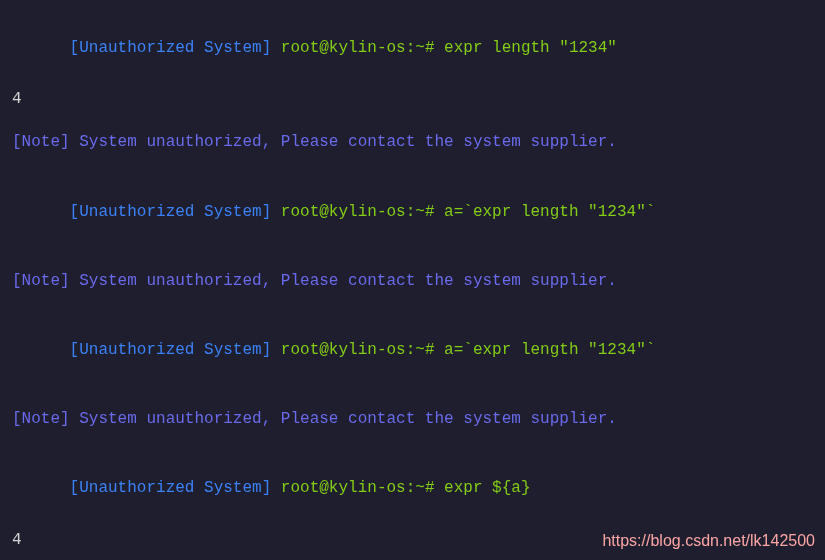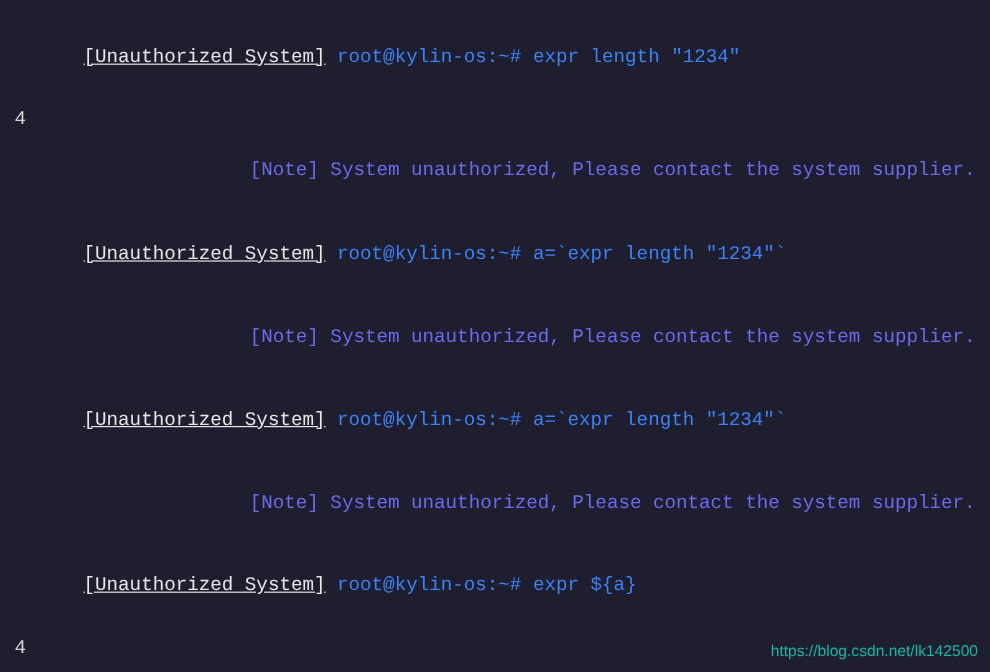--- a/index.html
+++ b/index.html
@@ -17,42 +17,40 @@
       width: 825px;
       height: 560px;
       overflow: hidden;
       position: relative;
     }
     .terminal-line {
       white-space: pre-wrap;
       word-break: break-all;
     }
     .unauthorized {
-      color: #e5e5e5;
-      text-decoration: underline;
+      color: #3b82f6;
     }
     .prompt {
-      color: #3b82f6;
+      color: #84cc16;
     }
     .note {
       color: #6a6aec;
-      text-align: right;
     }
     .output {
       color: #d4d4d4;
     }
     .block {
       margin-bottom: 18px;
     }
     .watermark {
       position: absolute;
       bottom: 6px;
       right: 10px;
-      color: #14b8a6;
-      font-size: 13px;
+      color: #fca5a5;
+      font-size: 16px;
       font-family: Arial, sans-serif;
     }
   </style>
 </head>
 <body>
 
 <div>
 
   <div class="block">
     <div class="terminal-line">

